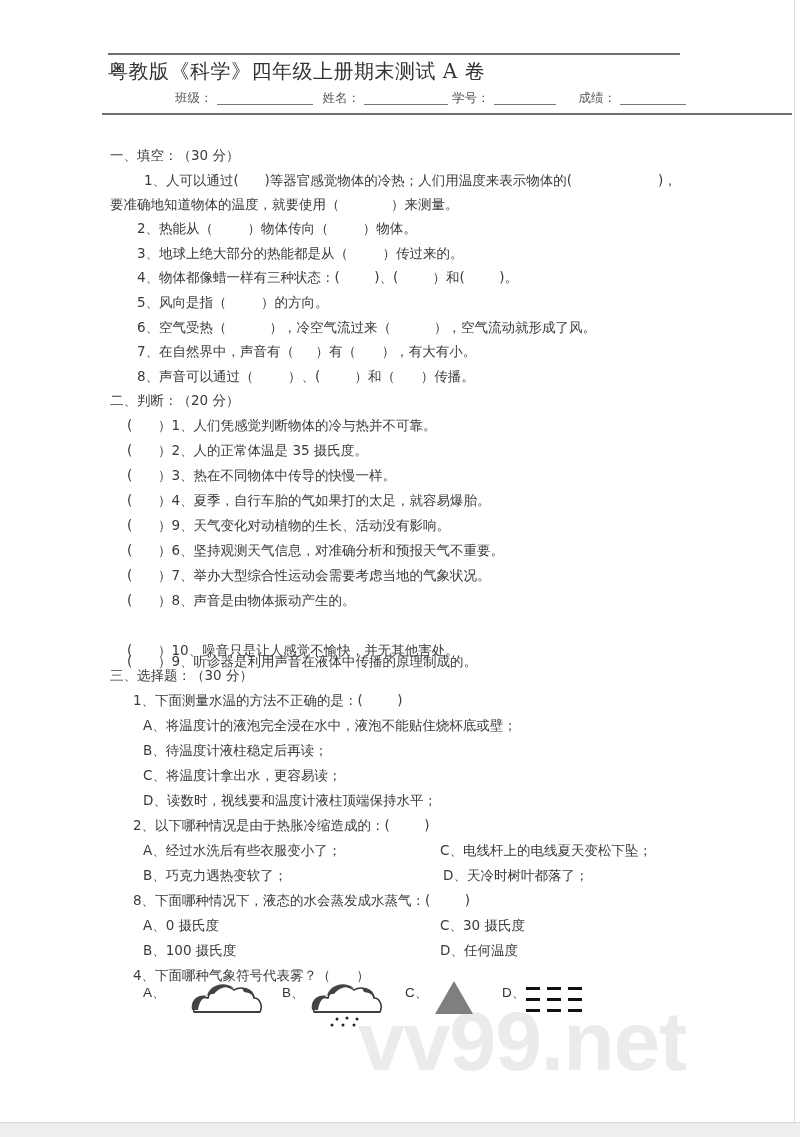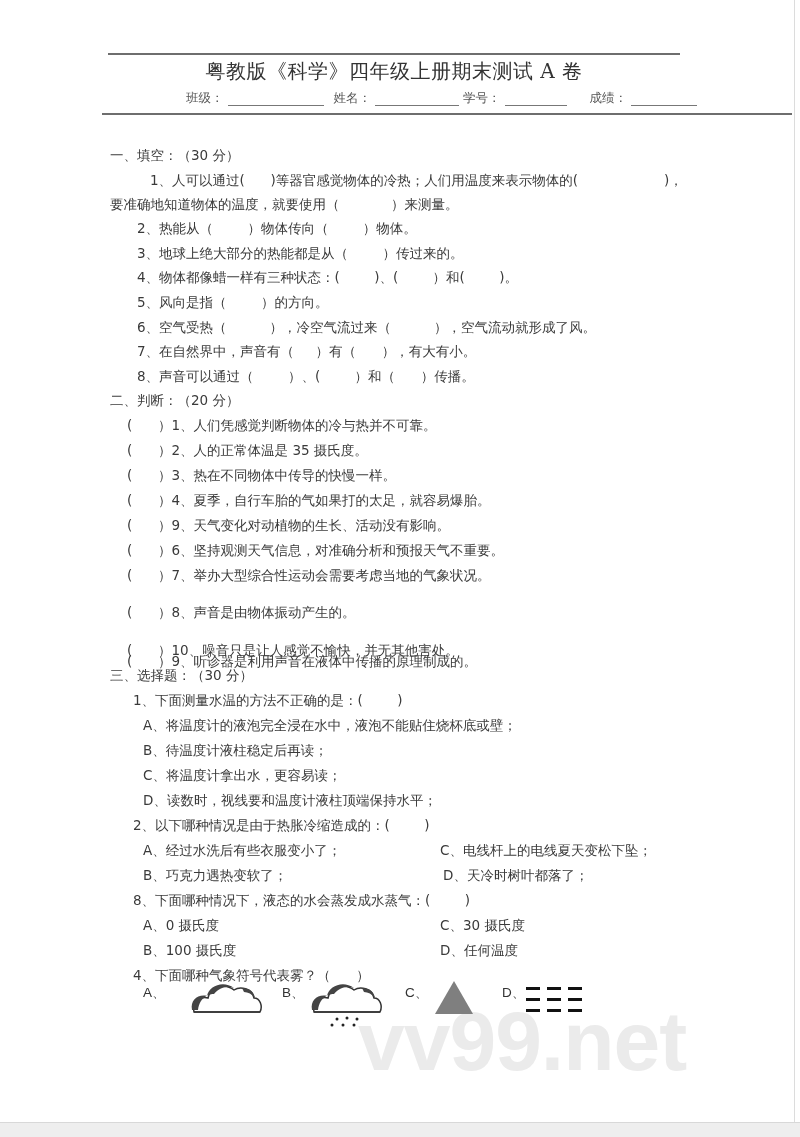--- a/index.html
+++ b/index.html
@@ -8,25 +8,25 @@
     background: #ffffff;
     font-family: "DejaVu Serif", "Liberation Serif", serif;
     color: #3a3a3a;
   }
   .page-edge-right { position: absolute; left: 794px; top: 0; width: 1px; height: 1122px; background: #dcdcdc; }
   .page-bottom { position: absolute; left: 0; top: 1122px; width: 800px; height: 15px; background: #eeeeee; border-top: 1px solid #d8d8d8; }
   .rule-top { position: absolute; left: 108px; top: 53px; width: 572px; height: 2px; background: #6e6e6e; }
   .rule-bottom { position: absolute; left: 102px; top: 113px; width: 690px; height: 2px; background: #6e6e6e; }
   .title {
     position: absolute; left: 108px; width: 572px; top: 58px;
-    text-align: center; font-size: 20px; color: #333; letter-spacing: 0.5px;
+    text-align: left; font-size: 20px; color: #333; letter-spacing: 0.5px;
   }
   .info-line {
-    position: absolute; left: 186px; top: 90px; font-size: 12.5px; color: #555;
-    display: flex; align-items: center; white-space: nowrap;
+    position: absolute; left: 175px; top: 90px; font-size: 12.5px; color: #555;
+    display: flex; align-items: flex-start; white-space: nowrap;
   }
   .info-line .blank { display: inline-block; border-bottom: 1px solid #777; height: 14px; margin: 0 4px 0 4px; }
   .line {
     position: absolute; font-size: 13.5px; white-space: pre; color: #3a3a3a;
     font-family: "DejaVu Sans", "Liberation Sans", sans-serif;
     margin-top: 8px;
   }
   .sec { left: 110px; font-size: 13.5px; }
   .symbols { position: absolute; top: 980px; left: 0; width: 800px; height: 60px; }
   .sym-label { position: absolute; font-family: "Liberation Sans", sans-serif; font-size: 13.5px; color: #333; top: 4px; }
@@ -53,39 +53,39 @@
   <span class="blank" style="width:84px"></span>
   <span>学号：</span>
   <span class="blank" style="width:62px"></span>
   <span style="margin-left:19px">成绩：</span>
   <span class="blank" style="width:66px"></span>
 </div>
 
 <div class="rule-bottom"></div>
 
 <div class="line sec" style="top:139px">一、填空：（30 分）</div>
-<div class="line" style="left:150px; top:164px">1、人可以通过(      )等器官感觉物体的冷热；人们用温度来表示物体的(                    )，</div>
+<div class="line" style="left:144px; top:164px">1、人可以通过(      )等器官感觉物体的冷热；人们用温度来表示物体的(                    )，</div>
 <div class="line" style="left:110px; top:188px">要准确地知道物体的温度，就要使用（            ）来测量。</div>
 <div class="line" style="left:137px; top:212px">2、热能从（        ）物体传向（        ）物体。</div>
 <div class="line" style="left:137px; top:237px">3、地球上绝大部分的热能都是从（        ）传过来的。</div>
 <div class="line" style="left:137px; top:261px">4、物体都像蜡一样有三种状态：(        )、(        ）和(        )。</div>
 <div class="line" style="left:137px; top:286px">5、风向是指（        ）的方向。</div>
 <div class="line" style="left:137px; top:311px">6、空气受热（          ），冷空气流过来（          ），空气流动就形成了风。</div>
 <div class="line" style="left:137px; top:335px">7、在自然界中，声音有（     ）有（      ），有大有小。</div>
 <div class="line" style="left:137px; top:360px">8、声音可以通过（        ）、(        ）和（      ）传播。</div>
 
 <div class="line sec" style="top:384px">二、判断：（20 分）</div>
 <div class="line" style="left:127px; top:409px">(      ）1、人们凭感觉判断物体的冷与热并不可靠。</div>
 <div class="line" style="left:127px; top:434px">(      ）2、人的正常体温是 35 摄氏度。</div>
 <div class="line" style="left:127px; top:459px">(      ）3、热在不同物体中传导的快慢一样。</div>
 <div class="line" style="left:127px; top:484px">(      ）4、夏季，自行车胎的气如果打的太足，就容易爆胎。</div>
 <div class="line" style="left:127px; top:509px">(      ）9、天气变化对动植物的生长、活动没有影响。</div>
 <div class="line" style="left:127px; top:534px">(      ）6、坚持观测天气信息，对准确分析和预报天气不重要。</div>
 <div class="line" style="left:127px; top:559px">(      ）7、举办大型综合性运动会需要考虑当地的气象状况。</div>
-<div class="line" style="left:127px; top:596px">(      ）8、声音是由物体振动产生的。</div>
+<div class="line" style="left:127px; top:584px">(      ）8、声音是由物体振动产生的。</div>
 <div class="line" style="left:127px; top:645px">(      ）9、听诊器是利用声音在液体中传播的原理制成的。</div>
 <div class="line" style="left:127px; top:634px">(      ）10、噪音只是让人感觉不愉快，并无其他害处。</div>
 
 <div class="line sec" style="top:659px">三、选择题：（30 分）</div>
 
 <div class="line" style="left:133px; top:684px">1、下面测量水温的方法不正确的是：(        )</div>
 <div class="line" style="left:143px; top:709px">A、将温度计的液泡完全浸在水中，液泡不能贴住烧杯底或壁；</div>
 <div class="line" style="left:143px; top:734px">B、待温度计液柱稳定后再读；</div>
 <div class="line" style="left:143px; top:759px">C、将温度计拿出水，更容易读；</div>
 <div class="line" style="left:143px; top:784px">D、读数时，视线要和温度计液柱顶端保持水平；</div>

